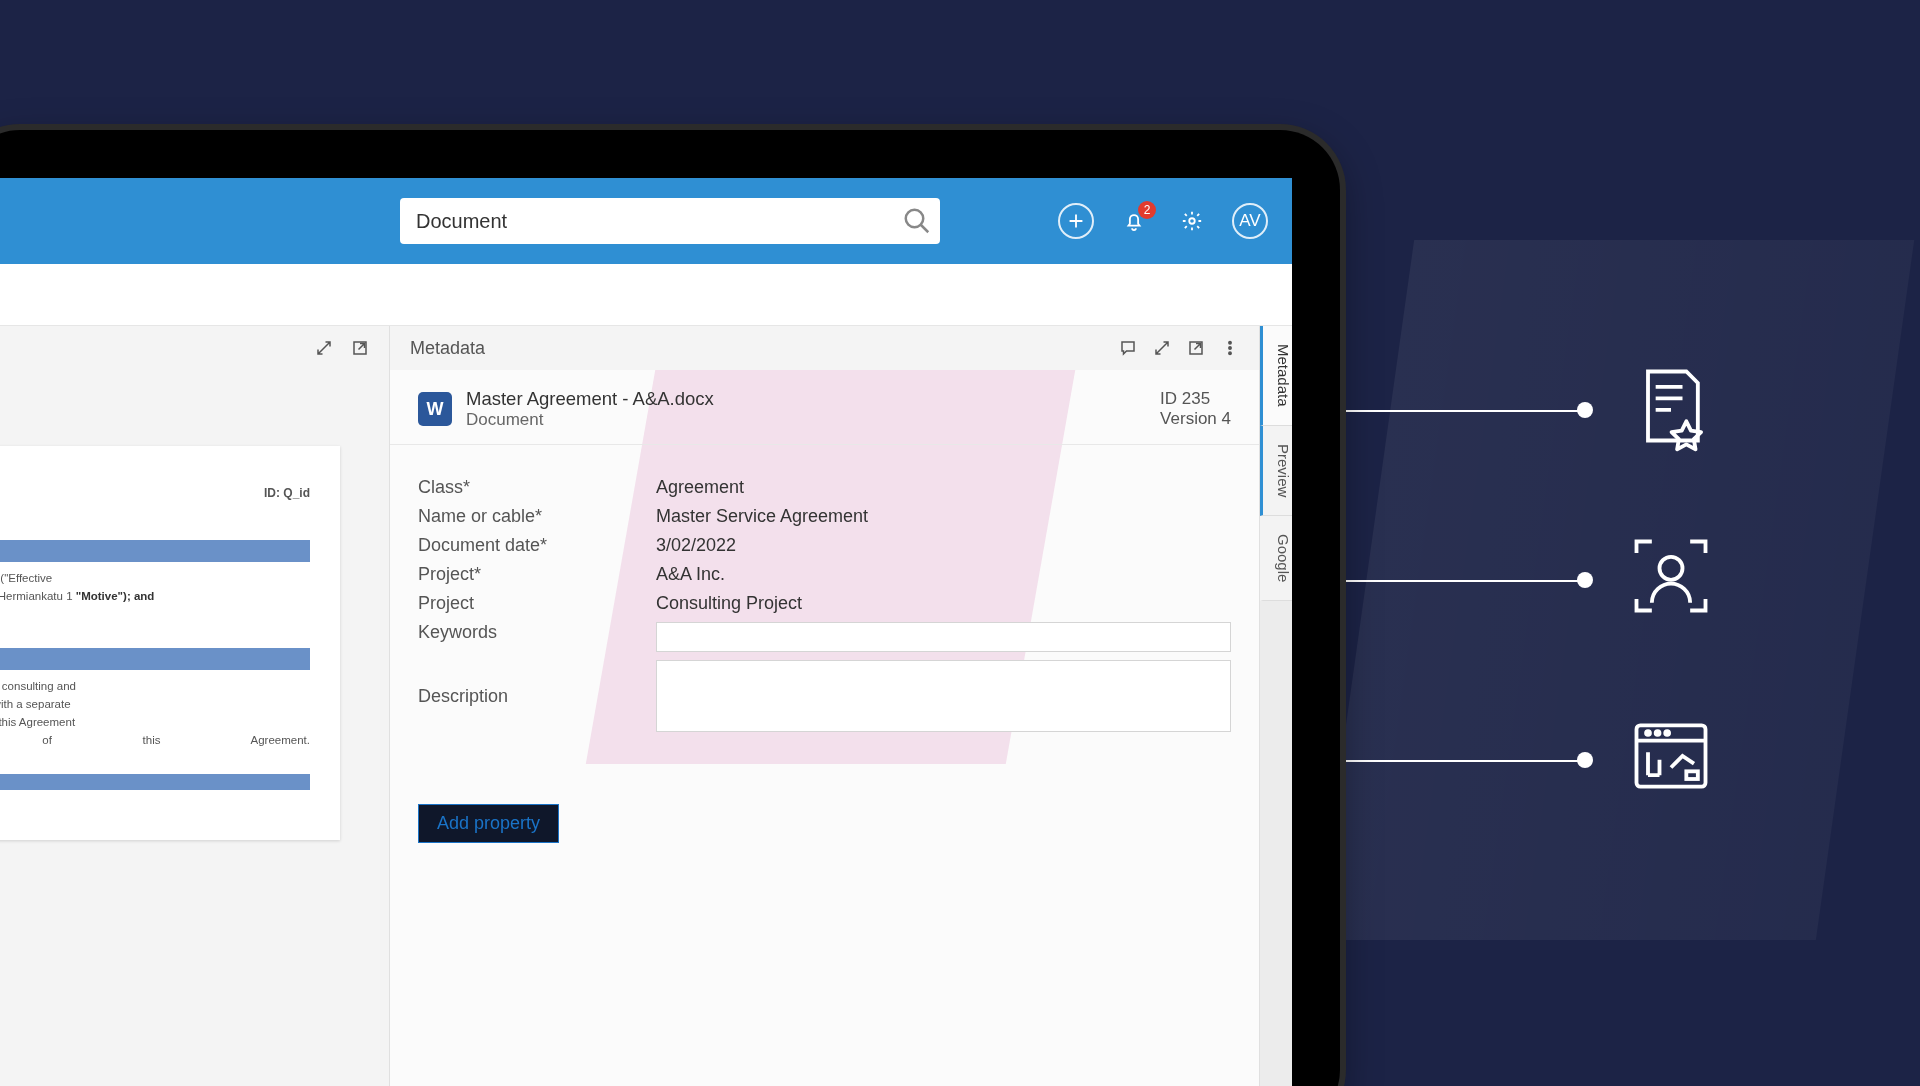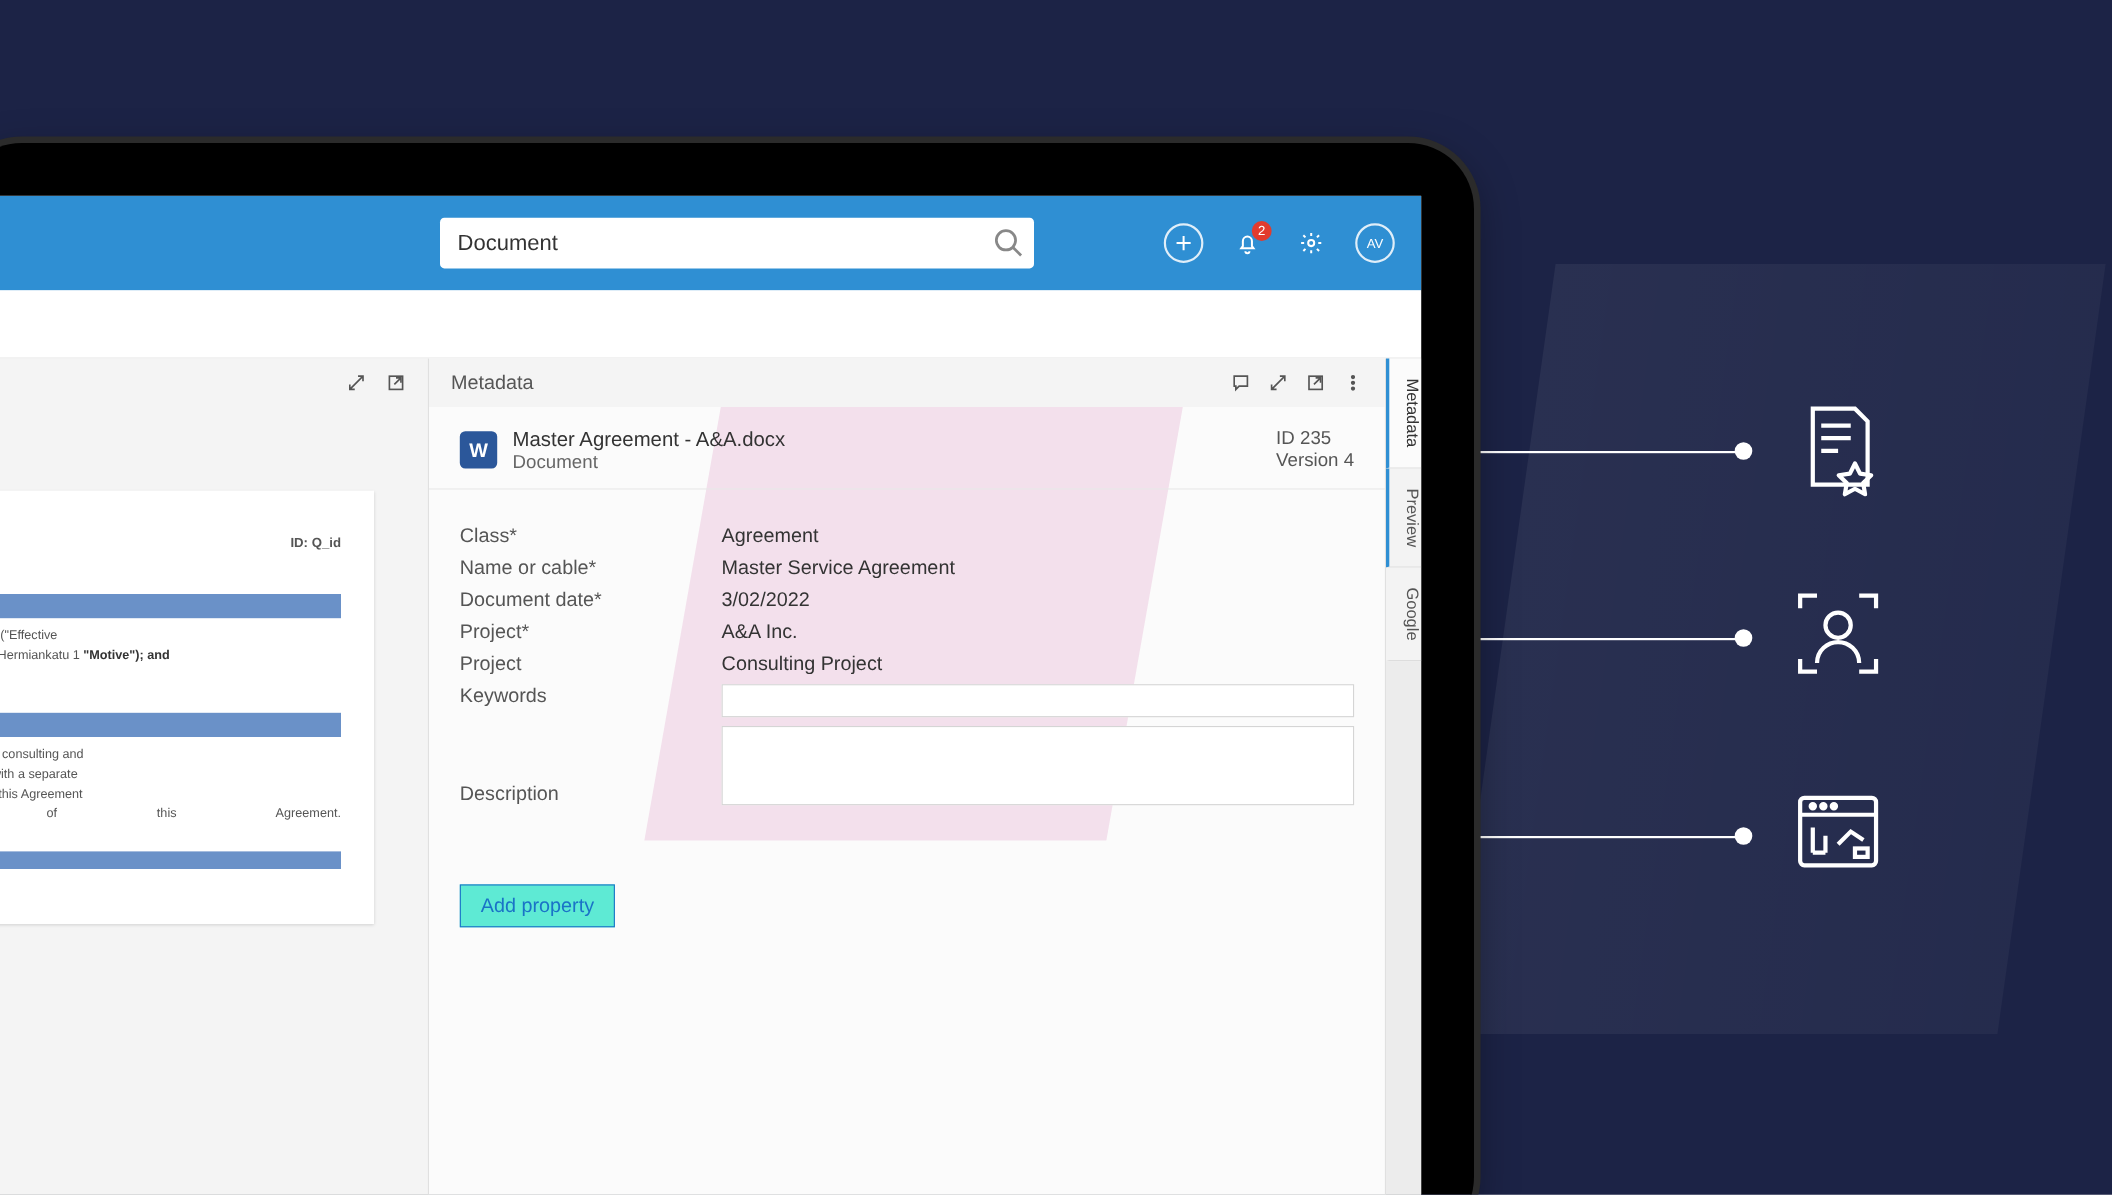--- a/index.html
+++ b/index.html
@@ -89,21 +89,21 @@
     cursor: pointer; position: relative;
   }
   .top-icon.noborder { border: none; }
   .top-icon svg { stroke: #fff; fill: none; stroke-width: 2; width: 22px; height: 22px; }
   .badge {
     position: absolute; top: -2px; right: -4px;
     background: #e23b2e; color: #fff;
     font-size: 12px; width: 18px; height: 18px;
     border-radius: 50%; display: flex; align-items: center; justify-content: center;
   }
-  .avatar-text { font-size: 12px; color: #fff; }
+  .avatar-text { font-size: 17px; color: #fff; }
 
   .subbar {
     height: 62px; background: #fff; border-bottom: 1px solid #e6e6e6;
   }
 
   .workspace {
     display: flex;
     height: calc(100% - 148px);
     background: #f1f1f1;
   }
@@ -204,21 +204,21 @@
     height: 72px;
     padding: 4px 6px;
     font-size: 16px;
     resize: none;
   }
 
   .add-prop {
     margin: 40px 28px;
     border: 1.5px solid #1a73c7;
     color: #1a73c7;
-    background: #5eead4;
+    background: #0f172a;
     padding: 8px 18px;
     font-size: 18px;
     cursor: pointer;
     text-align: right;
   }
 
   .side-tabs {
     width: 32px;
     background: #ececec;
     display: flex;
@@ -409,21 +409,21 @@
                 <div class="prop-val">A&amp;A Inc.</div>
               </div>
               <div class="prop-row">
                 <div class="prop-label">Project</div>
                 <div class="prop-val">Consulting Project</div>
               </div>
               <div class="prop-row">
                 <div class="prop-label">Keywords</div>
                 <input class="prop-input" value="" style="">
               </div>
-              <div class="prop-row" style="align-items:flex-end;">
+              <div class="prop-row" style="align-items:center;">
                 <div class="prop-label">Description</div>
                 <textarea class="prop-textarea" style=""></textarea>
               </div>
             </div>
           </div>
 
           <button class="add-prop">Add property</button>
         </div>
 
         <div class="side-tabs">

